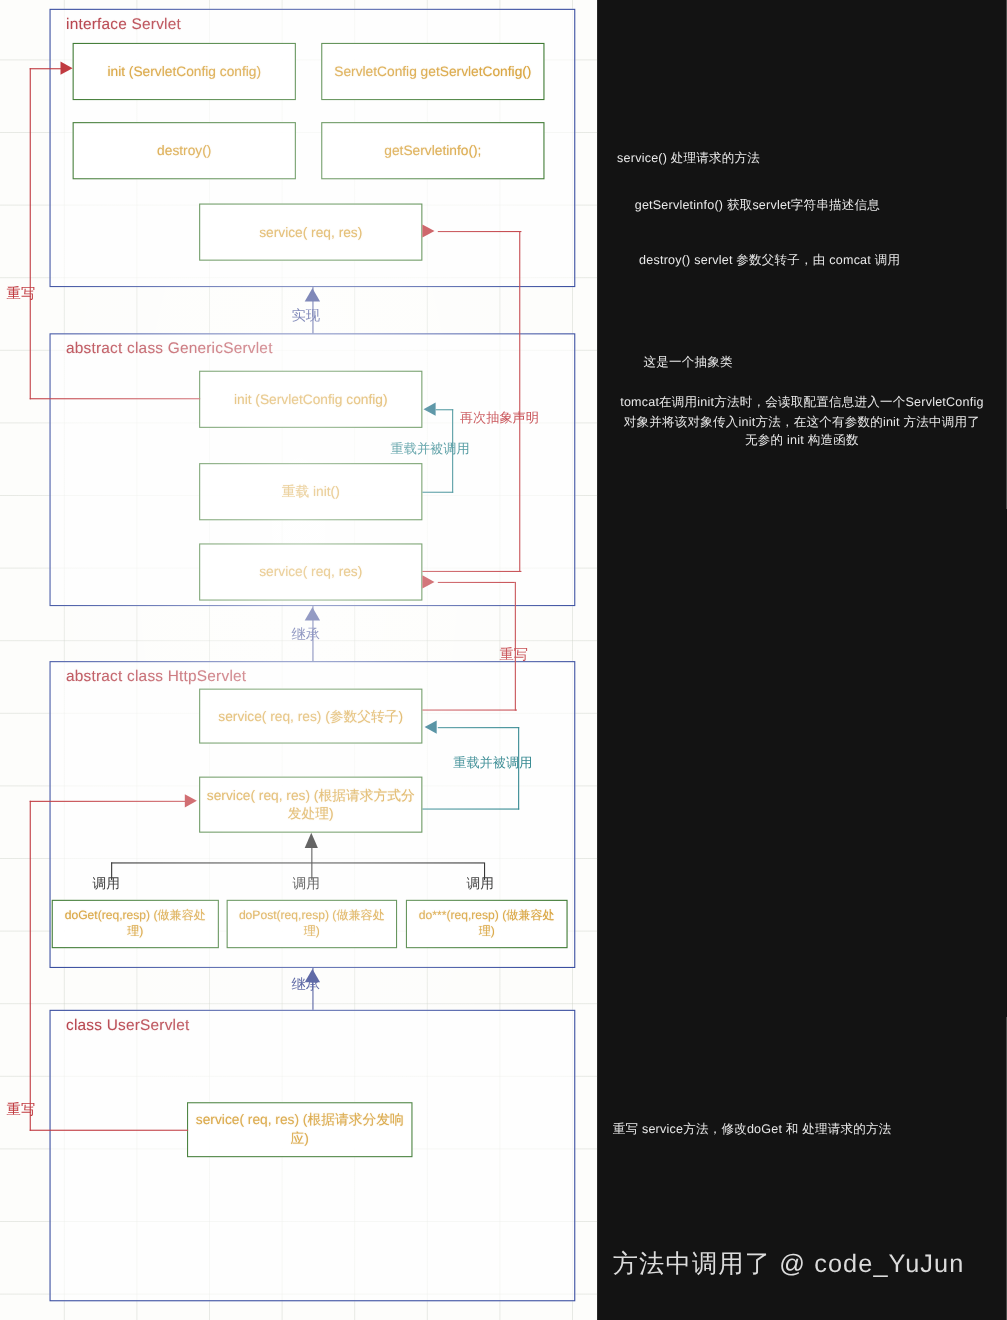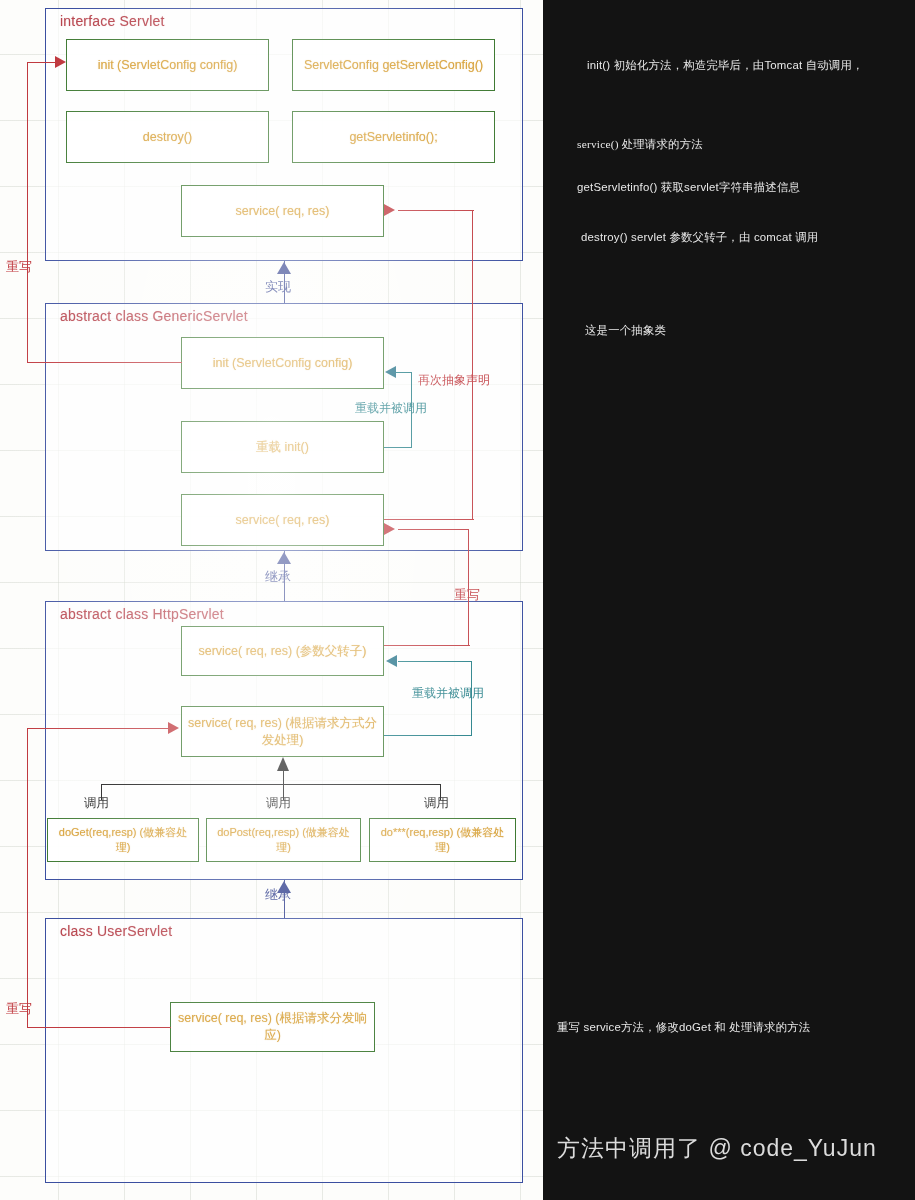--- a/index.html
+++ b/index.html
@@ -178,26 +178,26 @@
     <div class="ln v black" style="left:283px;top:770px;height:30px;"></div>
     <div class="arw up blackA" style="left:277px;top:757px;"></div>
     <div class="lbl black" style="left:84px;top:795px;">调用</div>
     <div class="lbl black" style="left:266px;top:795px;">调用</div>
     <div class="lbl black" style="left:424px;top:795px;">调用</div>
 
   </div>
 
   <div class="notes">
 
-    <div class="note" style="left:44px;top:57px;width:320px;">init() 初始化方法，构造完毕后，由Tomcat 自动调用，</div>
-    <div class="note" style="left:34px;top:136px;width:320px;font-family:Liberation Serif, serif;">service() 处理请求的方法</div>
+    <div class="note" style="left:18px;top:136px;width:320px;">service() 处理请求的方法</div>
     <div class="note" style="left:34px;top:179px;width:330px;">getServletinfo() 获取servlet字符串描述信息</div>
     <div class="note" style="left:38px;top:229px;width:330px;">destroy() servlet 参数父转子，由 comcat 调用</div>
 
     <div class="note" style="left:42px;top:322px;width:320px;">这是一个抽象类</div>
+    <div class="note center" style="left:18px;top:358px;width:336px;">tomcat在调用init方法时，会读取配置信息进入一个ServletConfig对象并将该对象传入init方法，在这个有参数的init 方法中调用了 无参的 init 构造函数</div>
 
 
     <div class="note" style="left:14px;top:1019px;width:340px;">重写 service方法，修改doGet 和 处理请求的方法</div>
 
     <div class="watermark">方法中调用了 @ code_YuJun</div>
   </div>
 
 </div>
 
 </body></html>

